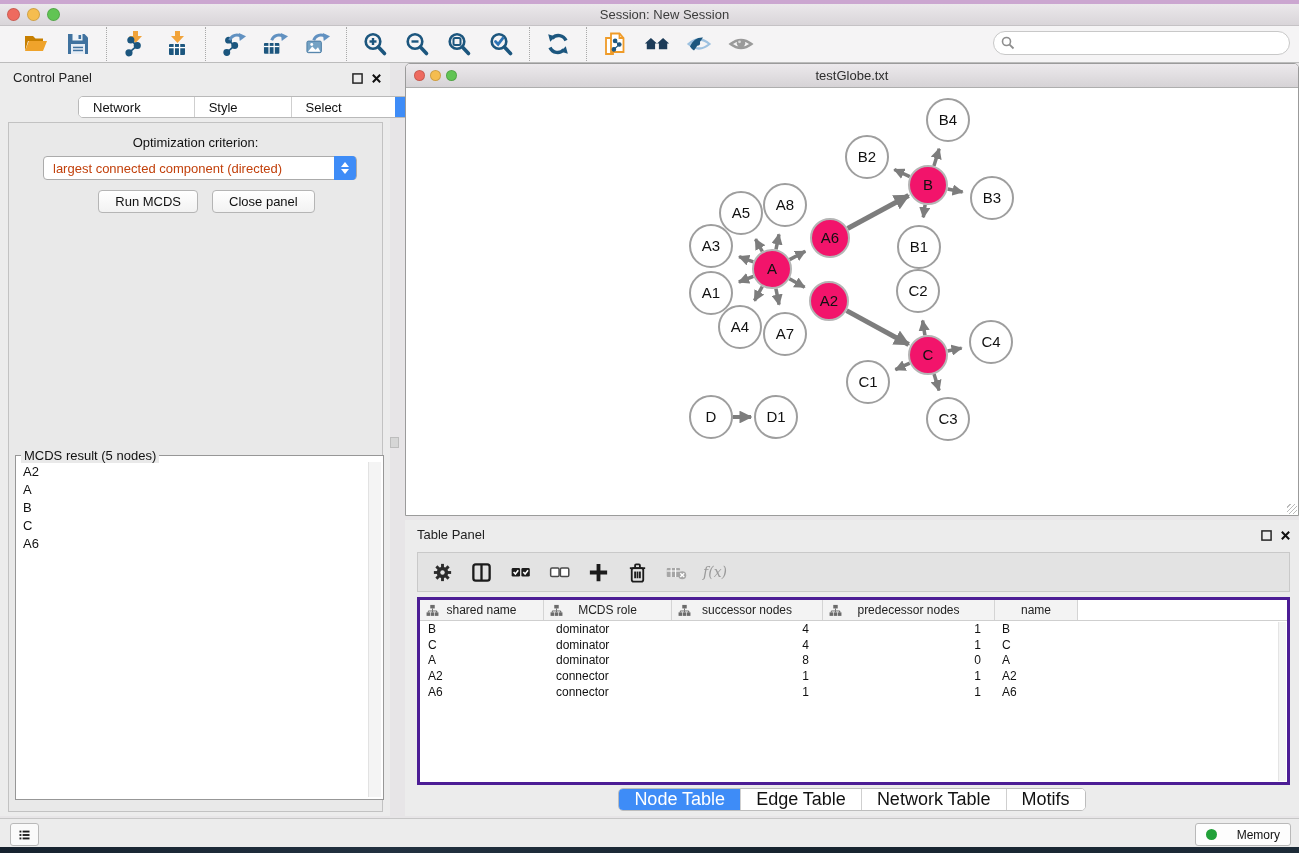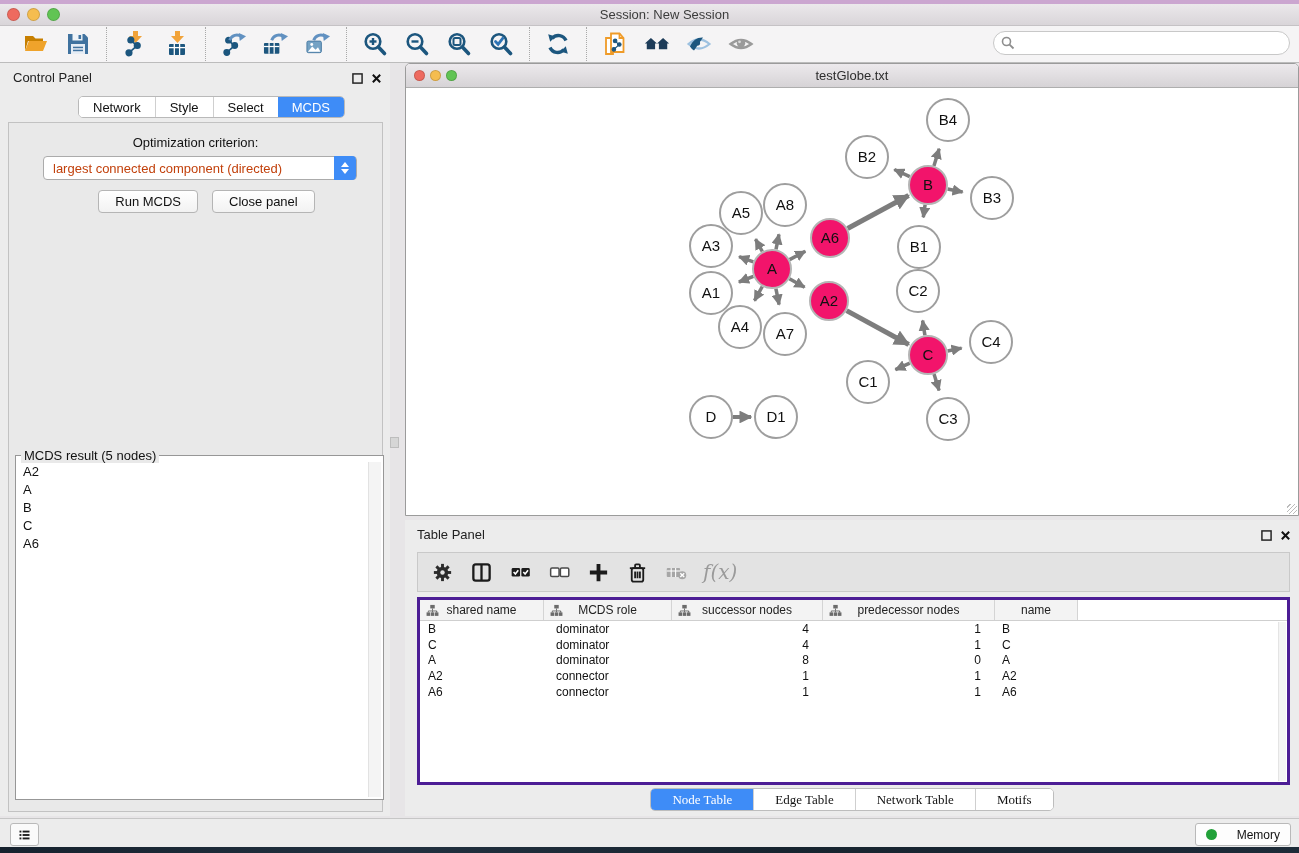--- a/index.html
+++ b/index.html
@@ -29,21 +29,21 @@
     background:#fff;padding:0 8px 0 26px;font-size:12px;outline:none;}
   .search-wrap .mag{position:absolute;left:7px;top:4px;width:16px;height:16px;}
 
   
   .control-panel{position:absolute;left:0;top:63px;width:390px;height:753px;background:#ececec;}
   .panel-head{position:absolute;left:0;top:0;width:100%;height:28px;}
   .panel-title{position:absolute;left:13px;top:7px;font-size:13px;color:#222;}
   .panel-icons{position:absolute;right:8px;top:7px;display:flex;gap:8px;}
   .panel-icons svg{width:11px;height:11px;}
   .cp-tabs{position:absolute;left:78px;top:33px;height:22px;display:flex;
-    border:1px solid #b9b9b9;border-radius:5px;overflow:hidden;background:#fff;}
+    border:1px solid #b9b9b9;border-radius:5px;overflow:hidden;background:#fff;gap:39px;}
   .cp-tab{border:0;background:#fff;font-size:13px;padding:0 14px;color:#111;
     border-left:1px solid #cfcfcf;height:100%;}
   .cp-tab:first-child{border-left:0;}
   .cp-tab.sel{color:#fff;border-left:0;}
   .cp-content{position:absolute;left:8px;top:59px;width:375px;height:690px;
     background:#e9e9e9;border:1px solid #c2c2c2;}
   .opt-label{position:absolute;left:0;width:100%;top:12px;text-align:center;font-size:13px;color:#111;}
   .dropdown{position:absolute;left:34px;top:33px;width:314px;height:24px;background:#fff;
     border:1px solid #ababab;border-radius:4px;font-size:13px;color:#c2410c;
     display:flex;align-items:center;padding-left:9px;}
@@ -81,34 +81,34 @@
   .nw-grip{position:absolute;right:1px;bottom:1px;width:10px;height:10px;
     background:repeating-linear-gradient(135deg,#fff 0 2px,#bbb 2px 3px);}
 
   
   .table-panel{position:absolute;left:405px;top:520px;width:894px;height:296px;background:#ececec;}
   .tp-toolbar{position:absolute;left:12px;top:32px;width:873px;height:40px;background:#e3e3e3;
     border:1px solid #c9c9c9;display:flex;align-items:center;gap:7px;padding-left:8px;}
   .tp-btn{width:32px;height:32px;border:0;background:transparent;display:flex;
     align-items:center;justify-content:center;padding:0;}
   .tp-btn svg{width:23px;height:23px;}
-  .fx-label{font-size:20px;font-family:"DejaVu Serif",serif;font-style:italic;color:#9a9a9a;padding-left:4px;}
+  .fx-label{font-size:14px;font-family:"DejaVu Serif",serif;font-style:italic;color:#9a9a9a;padding-left:4px;}
   .tp-table{position:absolute;left:12px;top:77px;width:873px;height:188px;background:#fff;
     border:3px solid #4c1d95;overflow:hidden;}
   .t-head{display:flex;height:21px;border-bottom:1px solid #cfcfcf;}
   .t-hcell{position:relative;background:#f3f3f3;border-right:1px solid #d4d4d4;
     display:flex;align-items:center;justify-content:center;font-size:12px;color:#222;}
   .t-hcell svg{position:absolute;left:6px;top:4px;width:13px;height:13px;}
   .t-row{display:flex;height:15.7px;align-items:center;}
   .t-cell{font-size:12px;color:#111;white-space:nowrap;overflow:hidden;}
   .tp-scroll{position:absolute;right:1px;top:22px;bottom:1px;width:8px;background:#f4f4f4;
     border-left:1px solid #e4e4e4;}
   .tp-tabs{position:absolute;left:0;width:100%;top:268px;display:flex;justify-content:center;}
   .tp-tabwrap{display:flex;border:1px solid #bdbdbd;border-radius:5px;overflow:hidden;background:#fff;height:23px;}
-  .tp-tab{border:0;background:#fff;font-size:13px;color:#111;padding:0 21px;border-left:1px solid #cfcfcf;font-family:Liberation Serif, serif;}
+  .tp-tab{border:0;background:#fff;font-size:18px;color:#111;padding:0 15px;border-left:1px solid #cfcfcf;}
   .tp-tab:first-child{border-left:0;}
   .tp-tab.sel{color:#fff;border-left:0;}
 
   
   .statusbar{position:absolute;left:0;top:818px;width:1299px;height:29px;background:#ececec;
     border-top:1px solid #c6c6c6;}
   .list-btn{position:absolute;left:10px;top:4px;width:29px;height:23px;background:#fafafa;
     border:1px solid #b9b9b9;border-radius:3px;display:flex;align-items:center;justify-content:center;}
   .list-btn svg{width:18px;height:18px;}
   .memory-btn{position:absolute;right:8px;top:4px;height:23px;background:#fdfdfd;

